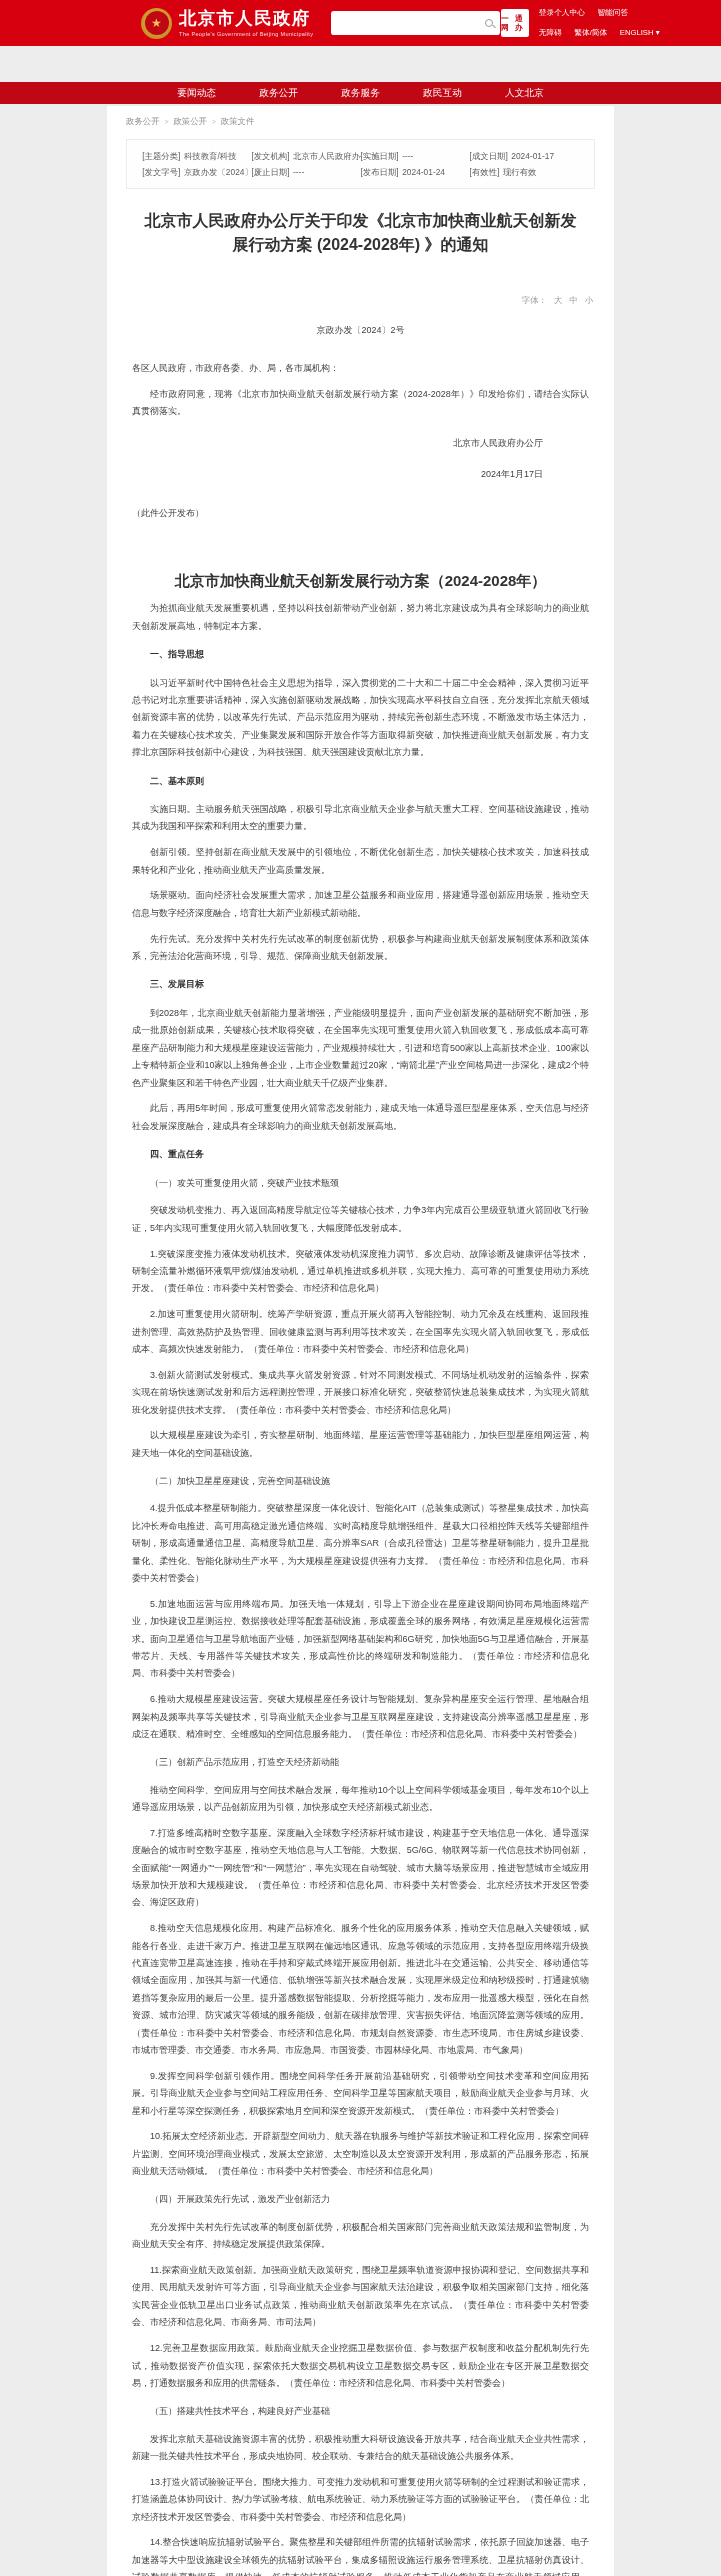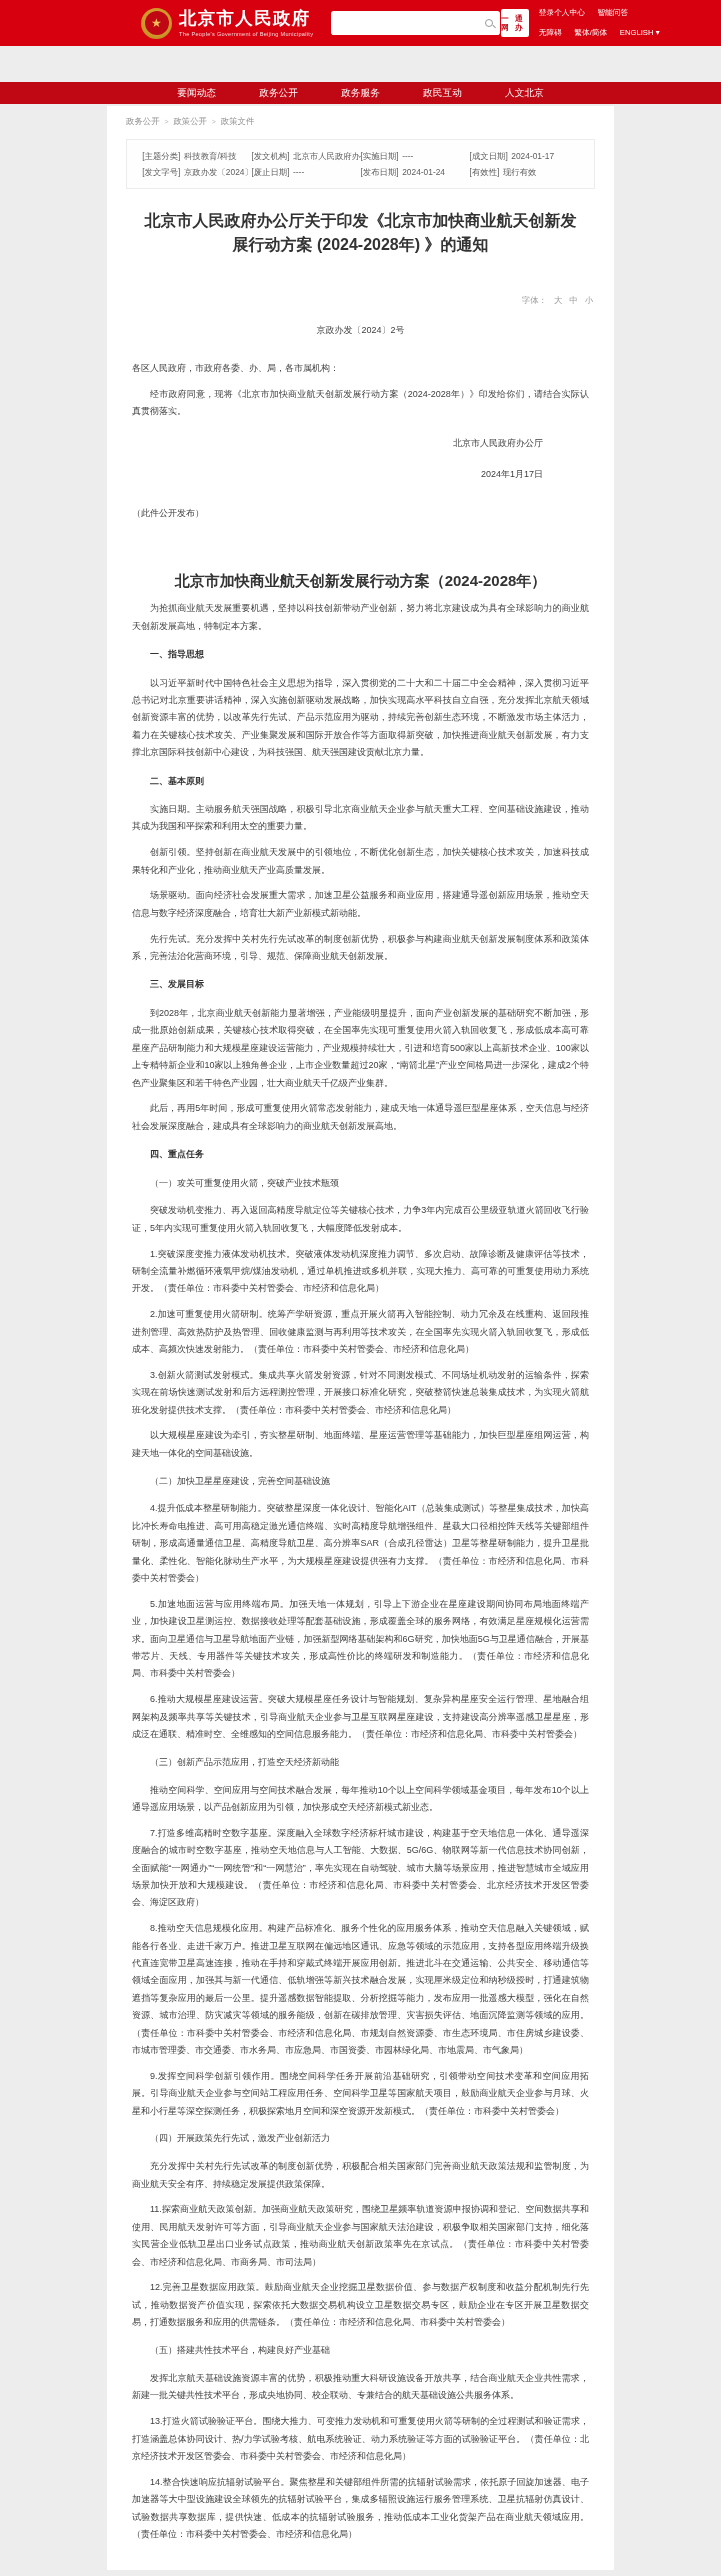--- a/index.html
+++ b/index.html
@@ -162,20 +162,21 @@
         <div class="blk para">以大规模星座建设为牵引，夯实整星研制、地面终端、星座运营管理等基础能力，加快巨型星座组网运营，构建天地一体化的空间基础设施。</div>
         <div class="blk h2">（二）加快卫星星座建设，完善空间基础设施</div>
         <div class="blk para">4.提升低成本整星研制能力。突破整星深度一体化设计、智能化AIT（总装集成测试）等整星集成技术，加快高比冲长寿命电推进、高可用高稳定激光通信终端、实时高精度导航增强组件、星载大口径相控阵天线等关键部组件研制，形成高通量通信卫星、高精度导航卫星、高分辨率SAR（合成孔径雷达）卫星等整星研制能力，提升卫星批量化、柔性化、智能化脉动生产水平，为大规模星座建设提供强有力支撑。（责任单位：市经济和信息化局、市科委中关村管委会）</div>
         <div class="blk para">5.加速地面运营与应用终端布局。加强天地一体规划，引导上下游企业在星座建设期间协同布局地面终端产业，加快建设卫星测运控、数据接收处理等配套基础设施，形成覆盖全球的服务网络，有效满足星座规模化运营需求。面向卫星通信与卫星导航地面产业链，加强新型网络基础架构和6G研究，加快地面5G与卫星通信融合，开展基带芯片、天线、专用器件等关键技术攻关，形成高性价比的终端研发和制造能力。（责任单位：市经济和信息化局、市科委中关村管委会）</div>
         <div class="blk para">6.推动大规模星座建设运营。突破大规模星座任务设计与智能规划、复杂异构星座安全运行管理、星地融合组网架构及频率共享等关键技术，引导商业航天企业参与卫星互联网星座建设，支持建设高分辨率遥感卫星星座，形成泛在通联、精准时空、全维感知的空间信息服务能力。（责任单位：市经济和信息化局、市科委中关村管委会）</div>
         <div class="blk h2">（三）创新产品示范应用，打造空天经济新动能</div>
         <div class="blk para">推动空间科学、空间应用与空间技术融合发展，每年推动10个以上空间科学领域基金项目，每年发布10个以上通导遥应用场景，以产品创新应用为引领，加快形成空天经济新模式新业态。</div>
         <div class="blk para">7.打造多维高精时空数字基座。深度融入全球数字经济标杆城市建设，构建基于空天地信息一体化、通导遥深度融合的城市时空数字基座，推动空天地信息与人工智能、大数据、5G/6G、物联网等新一代信息技术协同创新，全面赋能“一网通办”“一网统管”和“一网慧治”，率先实现在自动驾驶、城市大脑等场景应用，推进智慧城市全域应用场景加快开放和大规模建设。（责任单位：市经济和信息化局、市科委中关村管委会、北京经济技术开发区管委会、海淀区政府）</div>
         <div class="blk para">8.推动空天信息规模化应用。构建产品标准化、服务个性化的应用服务体系，推动空天信息融入关键领域，赋能各行各业、走进千家万户。推进卫星互联网在偏远地区通讯、应急等领域的示范应用，支持各型应用终端升级换代直连宽带卫星高速连接，推动在手持和穿戴式终端开展应用创新。推进北斗在交通运输、公共安全、移动通信等领域全面应用，加强其与新一代通信、低轨增强等新兴技术融合发展，实现厘米级定位和纳秒级授时，打通建筑物遮挡等复杂应用的最后一公里。提升遥感数据智能提取、分析挖掘等能力，发布应用一批遥感大模型，强化在自然资源、城市治理、防灾减灾等领域的服务能级，创新在碳排放管理、灾害损失评估、地面沉降监测等领域的应用。（责任单位：市科委中关村管委会、市经济和信息化局、市规划自然资源委、市生态环境局、市住房城乡建设委、市城市管理委、市交通委、市水务局、市应急局、市国资委、市园林绿化局、市地震局、市气象局）</div>
         <div class="blk para">9.发挥空间科学创新引领作用。围绕空间科学任务开展前沿基础研究，引领带动空间技术变革和空间应用拓展。引导商业航天企业参与空间站工程应用任务、空间科学卫星等国家航天项目，鼓励商业航天企业参与月球、火星和小行星等深空探测任务，积极探索地月空间和深空资源开发新模式。（责任单位：市科委中关村管委会）</div>
+        <div class="blk para">10.拓展太空经济新业态。开辟新型空间动力、航天器在轨服务与维护等新技术验证和工程化应用，探索空间碎片监测、空间环境治理商业模式，发展太空旅游、太空制造以及太空资源开发利用，形成新的产品服务形态，拓展商业航天活动领域。（责任单位：市科委中关村管委会、市经济和信息化局）</div>
         <div class="blk h2">（四）开展政策先行先试，激发产业创新活力</div>
         <div class="blk para">充分发挥中关村先行先试改革的制度创新优势，积极配合相关国家部门完善商业航天政策法规和监管制度，为商业航天安全有序、持续稳定发展提供政策保障。</div>
         <div class="blk para">11.探索商业航天政策创新。加强商业航天政策研究，围绕卫星频率轨道资源申报协调和登记、空间数据共享和使用、民用航天发射许可等方面，引导商业航天企业参与国家航天法治建设，积极争取相关国家部门支持，细化落实民营企业低轨卫星出口业务试点政策，推动商业航天创新政策率先在京试点。（责任单位：市科委中关村管委会、市经济和信息化局、市商务局、市司法局）</div>
         <div class="blk para">12.完善卫星数据应用政策。鼓励商业航天企业挖掘卫星数据价值、参与数据产权制度和收益分配机制先行先试，推动数据资产价值实现，探索依托大数据交易机构设立卫星数据交易专区，鼓励企业在专区开展卫星数据交易，打通数据服务和应用的供需链条。（责任单位：市经济和信息化局、市科委中关村管委会）</div>
         <div class="blk h2">（五）搭建共性技术平台，构建良好产业基础</div>
         <div class="blk para">发挥北京航天基础设施资源丰富的优势，积极推动重大科研设施设备开放共享，结合商业航天企业共性需求，新建一批关键共性技术平台，形成央地协同、校企联动、专兼结合的航天基础设施公共服务体系。</div>
         <div class="blk para">13.打造火箭试验验证平台。围绕大推力、可变推力发动机和可重复使用火箭等研制的全过程测试和验证需求，打造涵盖总体协同设计、热/力学试验考核、航电系统验证、动力系统验证等方面的试验验证平台。（责任单位：北京经济技术开发区管委会、市科委中关村管委会、市经济和信息化局）</div>
         <div class="blk para">14.整合快速响应抗辐射试验平台。聚焦整星和关键部组件所需的抗辐射试验需求，依托原子回旋加速器、电子加速器等大中型设施建设全球领先的抗辐射试验平台，集成多辐照设施运行服务管理系统、卫星抗辐射仿真设计、试验数据共享数据库，提供快速、低成本的抗辐射试验服务，推动低成本工业化货架产品在商业航天领域应用。（责任单位：市科委中关村管委会、市经济和信息化局）</div>
       </div>
   </div>

